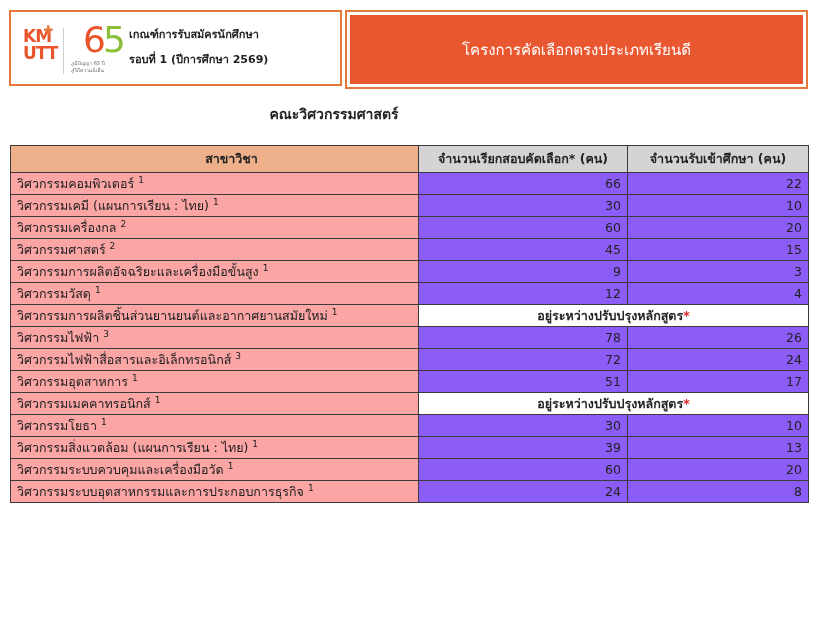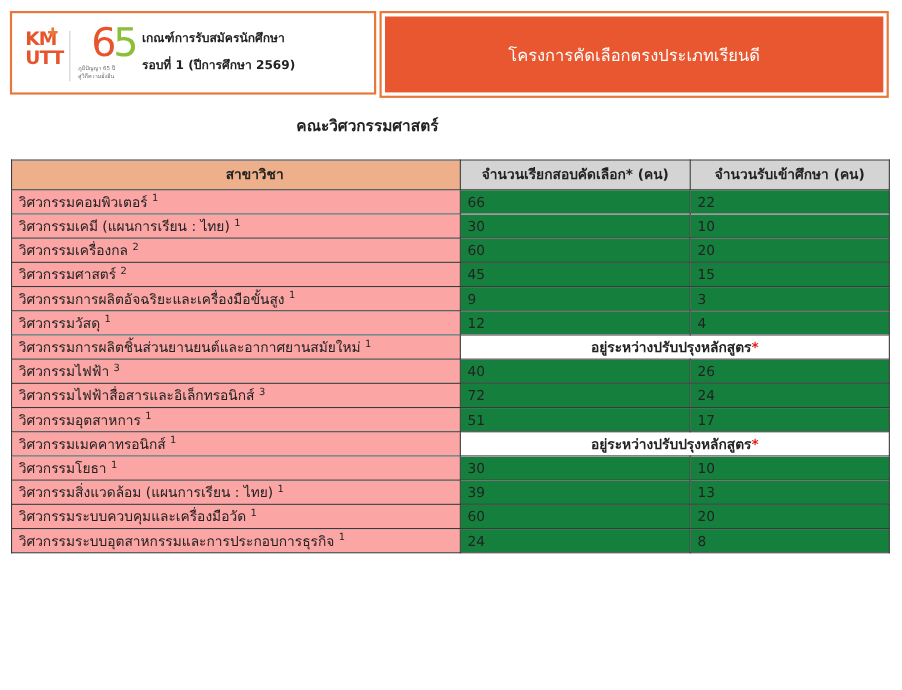--- a/index.html
+++ b/index.html
@@ -27,21 +27,21 @@
 
   .faculty-title { position:absolute; left:0; width:668px; top:103px; text-align:center; font-size:14px; font-weight:bold; color:#222; }
 
   table.quota { position:absolute; left:10px; top:145px; width:798px; border-collapse:collapse;
                 font-size:12.5px; table-layout:fixed; }
   table.quota th, table.quota td { border:1px solid #3a3a3a; height:21px; padding:0 6px; white-space:nowrap; overflow:hidden; }
   table.quota th { font-weight:bold; text-align:center; height:26px; }
   table.quota th.col-major { background:#edb08a;padding-left:40px; }
   table.quota th.col-num { background:#d4d4d4; }
   table.quota td.major { background:#fca5a5; text-align:left; }
-  table.quota td.num { background:#15803d; text-align:left; }
+  table.quota td.num { background:#8b5cf6; text-align:right; }
   table.quota td.note { background:#ffffff; text-align:center;font-weight:bold; }
   sup { font-size:9px; vertical-align:5px; line-height:0; }
   .red-star { color:#e02020; }
 </style>
 </head>
 <body>
 
 <div class="header-left">
   <div class="logo">
     <div class="kmutt">
@@ -109,21 +109,21 @@
         <td class="major"><span>วิศวกรรมวัสดุ</span> <sup>1</sup></td>
         <td class="num">12</td>
         <td class="num">4</td>
       </tr>
       <tr>
         <td class="major"><span>วิศวกรรมการผลิตชิ้นส่วนยานยนต์และอากาศยานสมัยใหม่</span> <sup>1</sup></td>
         <td class="note" colspan="2"><span>อยู่ระหว่างปรับปรุงหลักสูตร</span><span class="red-star">*</span></td>
       </tr>
       <tr>
         <td class="major"><span>วิศวกรรมไฟฟ้า</span> <sup>3</sup></td>
-        <td class="num">40</td>
+        <td class="num">78</td>
         <td class="num">26</td>
       </tr>
       <tr>
         <td class="major"><span>วิศวกรรมไฟฟ้าสื่อสารและอิเล็กทรอนิกส์</span> <sup>3</sup></td>
         <td class="num">72</td>
         <td class="num">24</td>
       </tr>
       <tr>
         <td class="major"><span>วิศวกรรมอุตสาหการ</span> <sup>1</sup></td>
         <td class="num">51</td>

